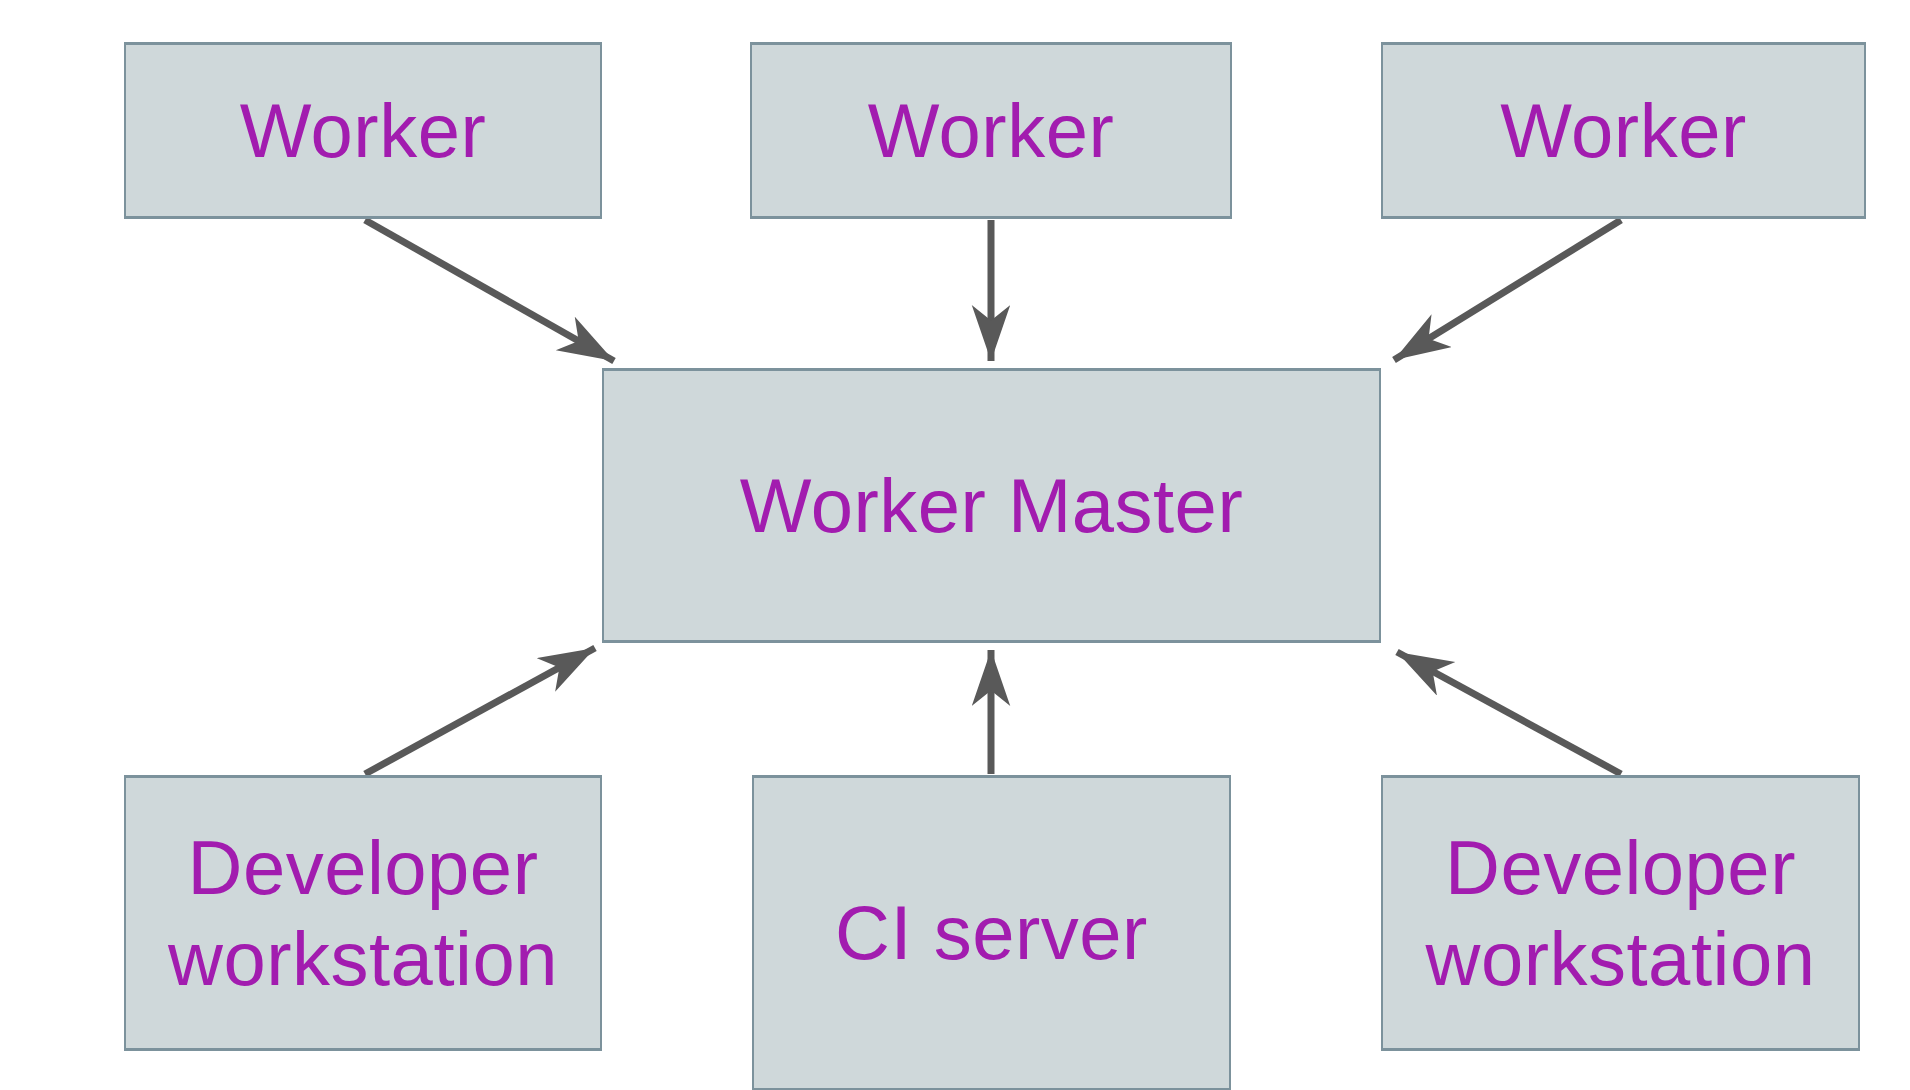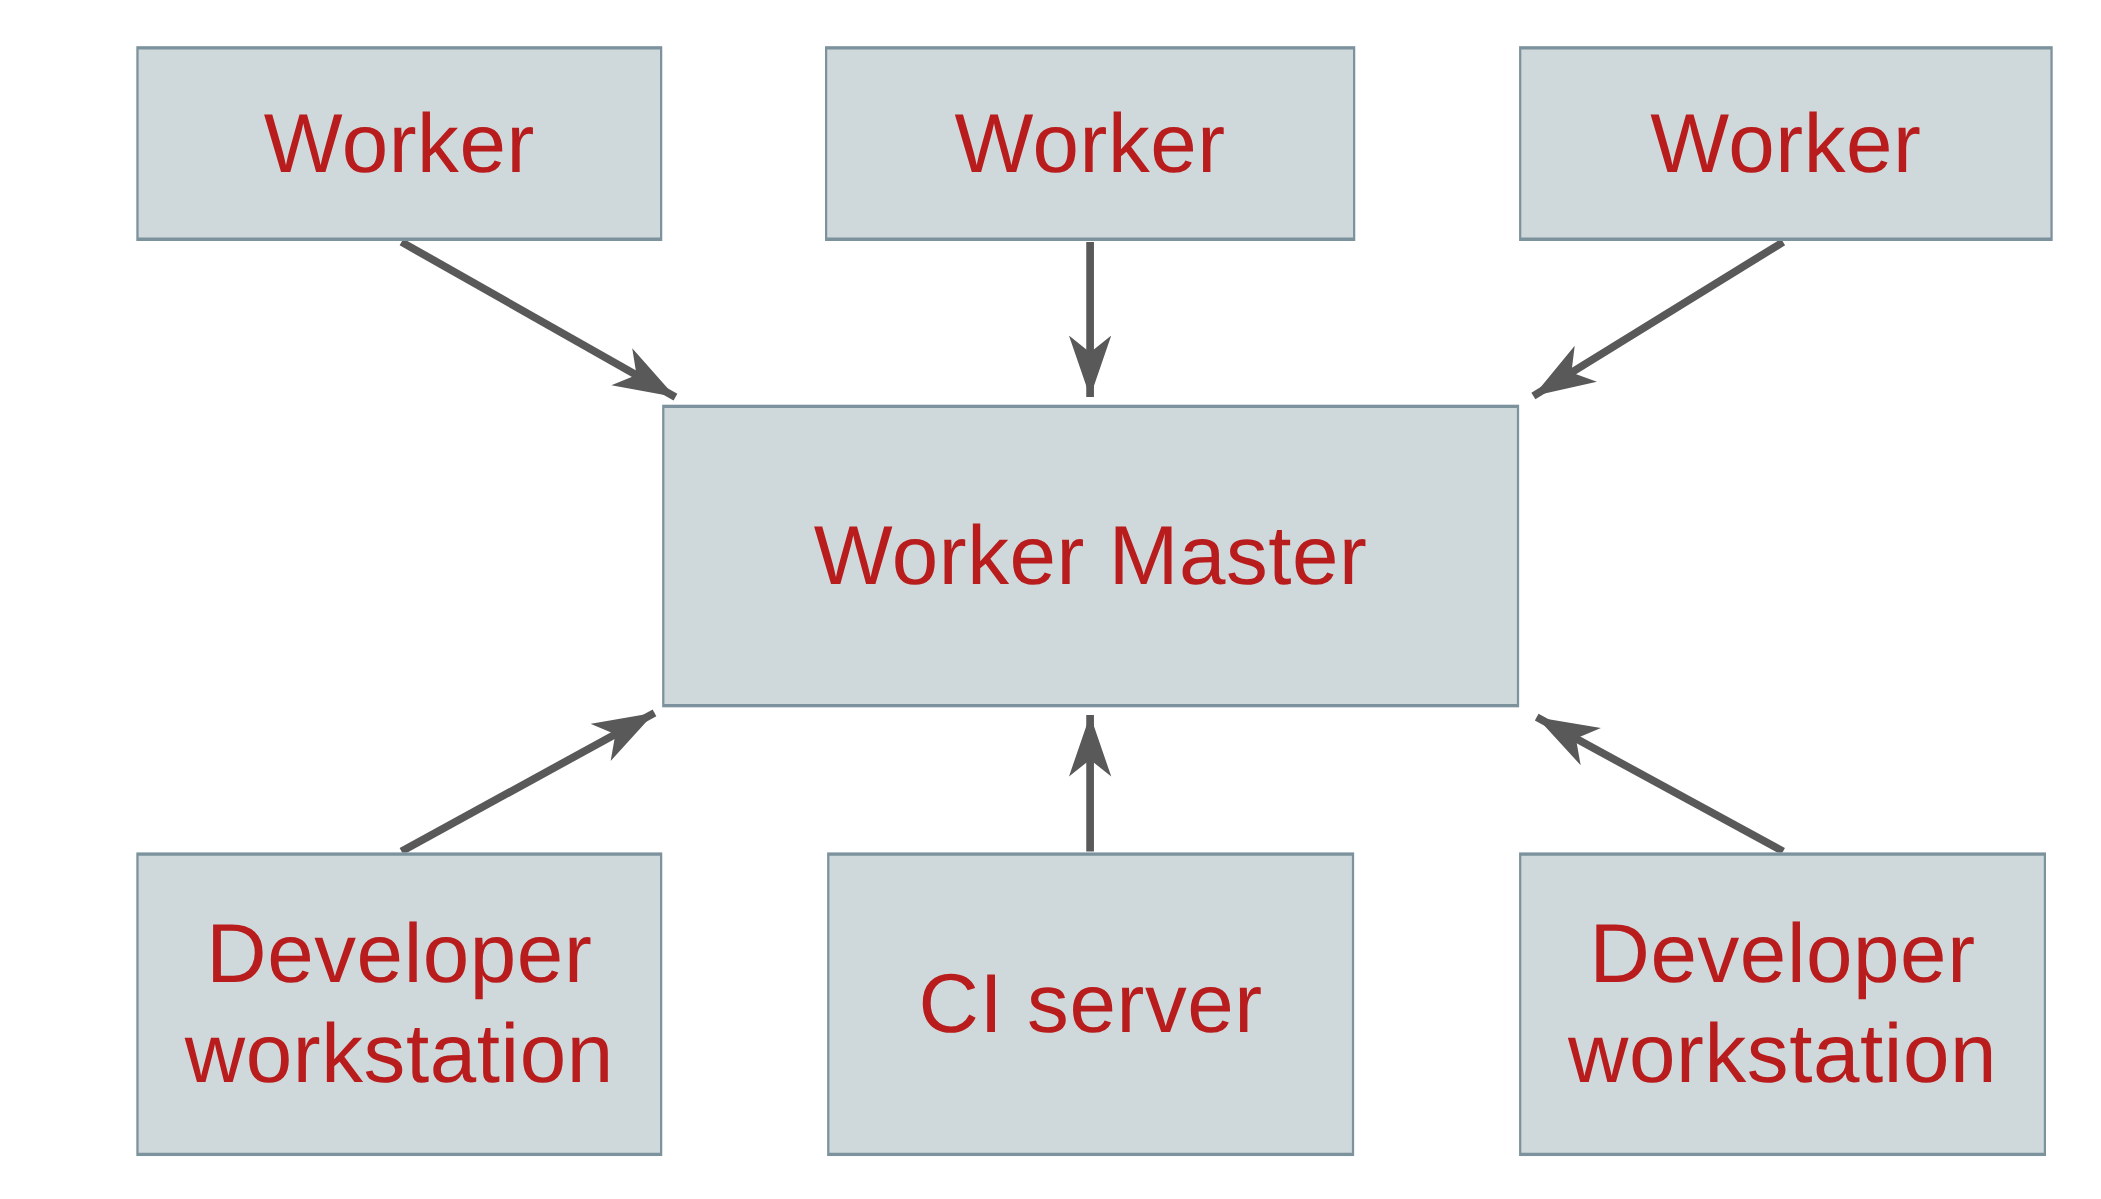--- a/index.html
+++ b/index.html
@@ -23,21 +23,21 @@
     border-bottom-width: 3px;
     background: #cfd8da;
     display: flex;
     align-items: center;
     justify-content: center;
     text-align: center;
   }
   .node .label {
     font-size: 76px;
     line-height: 1.2;
-    color: #b91c1c;
+    color: #a21caf;
     padding: 0 24px;
     letter-spacing: 0.5px;
   }
   .arrows {
     position: absolute;
     left: 0;
     top: 0;
     width: 1910px;
     height: 1090px;
     pointer-events: none;
@@ -72,20 +72,20 @@
   </div>
   <div class="node" id="node-2" style="left: 1381px; top: 42px; width: 485px; height: 177px; background: rgb(207, 216, 218); border-color: rgb(124, 146, 156);">
     <span class="label">Worker</span>
   </div>
   <div class="node" id="node-3" style="left: 602px; top: 368px; width: 779px; height: 275px; background: rgb(207, 216, 218); border-color: rgb(124, 146, 156);">
     <span class="label">Worker Master</span>
   </div>
   <div class="node" id="node-4" style="left: 124px; top: 775px; width: 478px; height: 276px; background: rgb(207, 216, 218); border-color: rgb(124, 146, 156);">
     <span class="label">Developer workstation</span>
   </div>
-  <div class="node" id="node-5" style="left: 752px; top: 775px; width: 479px; height: 276px; background: rgb(207, 216, 218); border-color: rgb(124, 146, 156);">
+  <div class="node" id="node-5" style="left: 752px; top: 775px; width: 479px; height: 316px; background: rgb(207, 216, 218); border-color: rgb(124, 146, 156);">
     <span class="label">CI server</span>
   </div>
   <div class="node" id="node-6" style="left: 1381px; top: 775px; width: 479px; height: 276px; background: rgb(207, 216, 218); border-color: rgb(124, 146, 156);">
     <span class="label">Developer workstation</span>
   </div>
 
 </div>
 
 </body></html>

